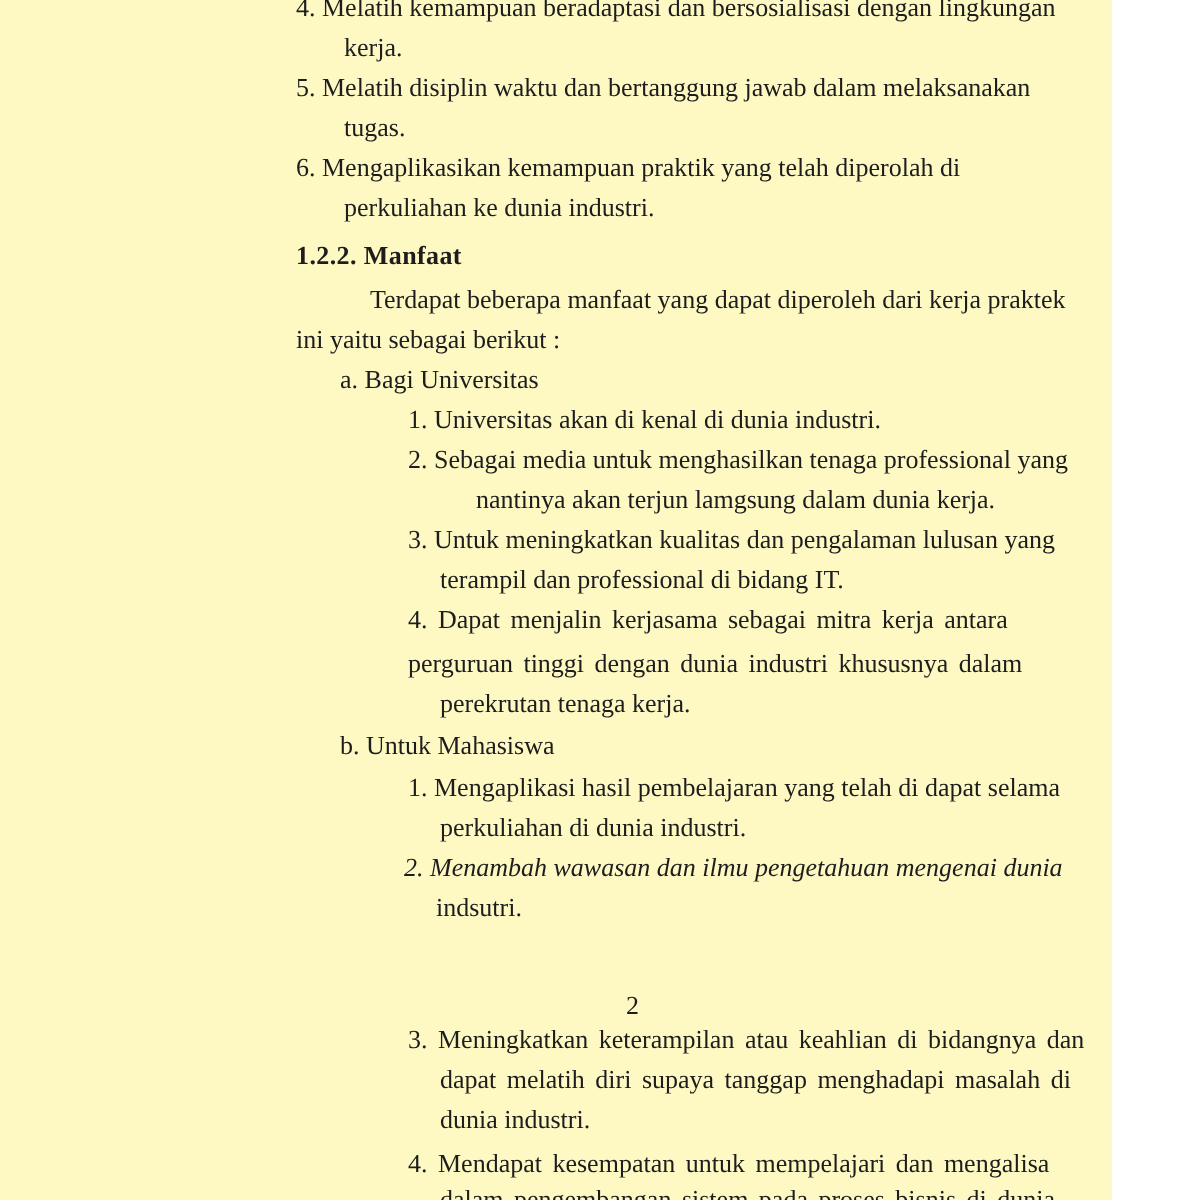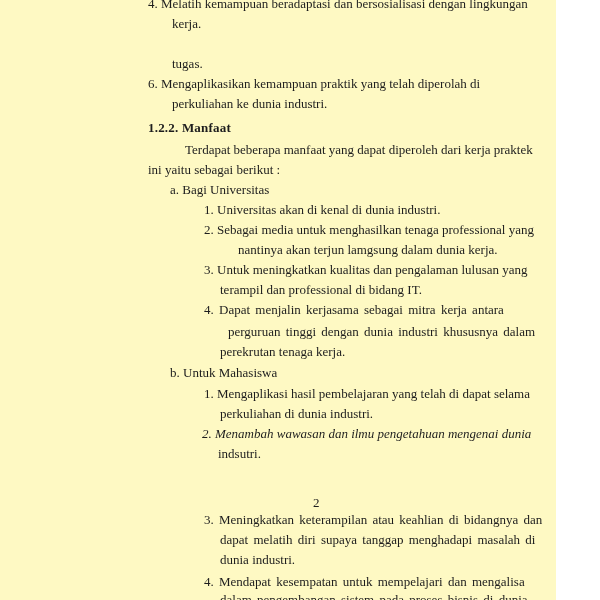--- a/index.html
+++ b/index.html
@@ -26,37 +26,38 @@
   .spread { word-spacing: 2px; }
   .pagenum { font-size: 13px; }
 </style>
 </head>
 <body>
 
 <div class="page">
 
   <div class="line" style="top:-6px;  left:148px;">4. Melatih kemampuan beradaptasi dan bersosialisasi dengan lingkungan</div>
   <div class="line" style="top:14px;  left:172px;">kerja.</div>
+  <div class="line" style="top:34px;  left:148px;">5. Melatih disiplin waktu dan bertanggung jawab dalam melaksanakan</div>
   <div class="line" style="top:54px;  left:172px;">tugas.</div>
   <div class="line" style="top:74px;  left:148px;">6. Mengaplikasikan kemampuan praktik yang telah diperolah di</div>
   <div class="line" style="top:94px;  left:172px;">perkuliahan ke dunia industri.</div>
 
   <div class="line bold" style="top:118px; left:148px;">1.2.2. Manfaat</div>
 
   <div class="line" style="top:140px; left:185px;">Terdapat beberapa manfaat yang dapat diperoleh dari kerja praktek</div>
   <div class="line" style="top:160px; left:148px;">ini yaitu sebagai berikut :</div>
 
   <div class="line" style="top:180px; left:170px;">a. Bagi Universitas</div>
   <div class="line" style="top:200px; left:204px;">1. Universitas akan di kenal di dunia industri.</div>
   <div class="line" style="top:220px; left:204px;">2. Sebagai media untuk menghasilkan tenaga professional yang</div>
   <div class="line" style="top:240px; left:238px;font-family:Liberation Serif, serif;">nantinya akan terjun lamgsung dalam dunia kerja.</div>
   <div class="line" style="top:260px; left:204px;">3. Untuk meningkatkan kualitas dan pengalaman lulusan yang</div>
   <div class="line" style="top:280px; left:220px;">terampil dan professional di bidang IT.</div>
   <div class="line spread" style="top:300px; left:204px;">4. Dapat menjalin kerjasama sebagai mitra kerja antara</div>
-  <div class="line spread" style="top:322px; left:204px;margin-left:24px;">perguruan tinggi dengan dunia industri khususnya dalam</div>
+  <div class="line spread" style="top:322px; left:204px;">perguruan tinggi dengan dunia industri khususnya dalam</div>
   <div class="line" style="top:342px; left:220px;">perekrutan tenaga kerja.</div>
 
   <div class="line" style="top:363px; left:170px;">b. Untuk Mahasiswa</div>
   <div class="line" style="top:384px; left:204px;">1. Mengaplikasi hasil pembelajaran yang telah di dapat selama</div>
   <div class="line" style="top:404px; left:220px;">perkuliahan di dunia industri.</div>
   <div class="line" style="top:424px; left:202px;font-style:italic;">2. Menambah wawasan dan ilmu pengetahuan mengenai dunia</div>
   <div class="line" style="top:444px; left:218px;">indsutri.</div>
 
   <div class="line pagenum" style="top:493px; left:313px;">2</div>
 

